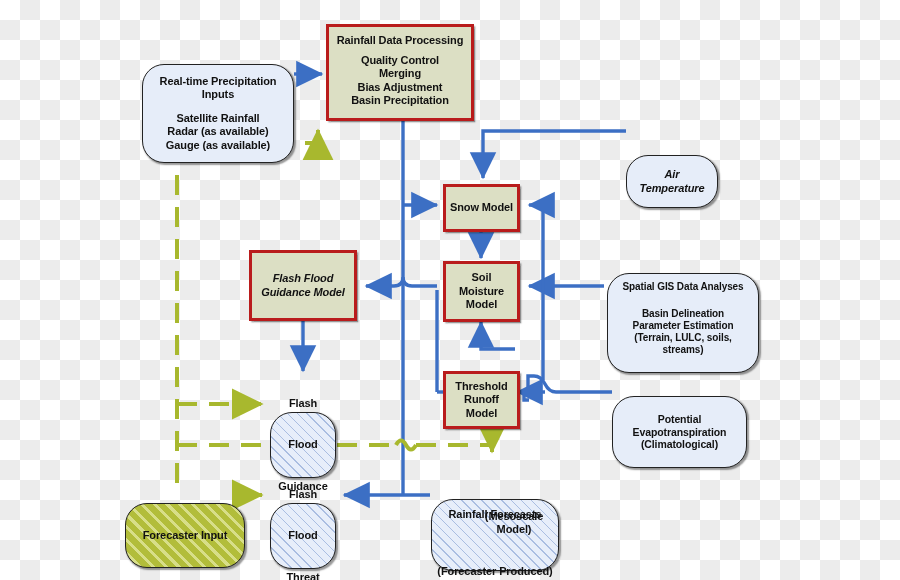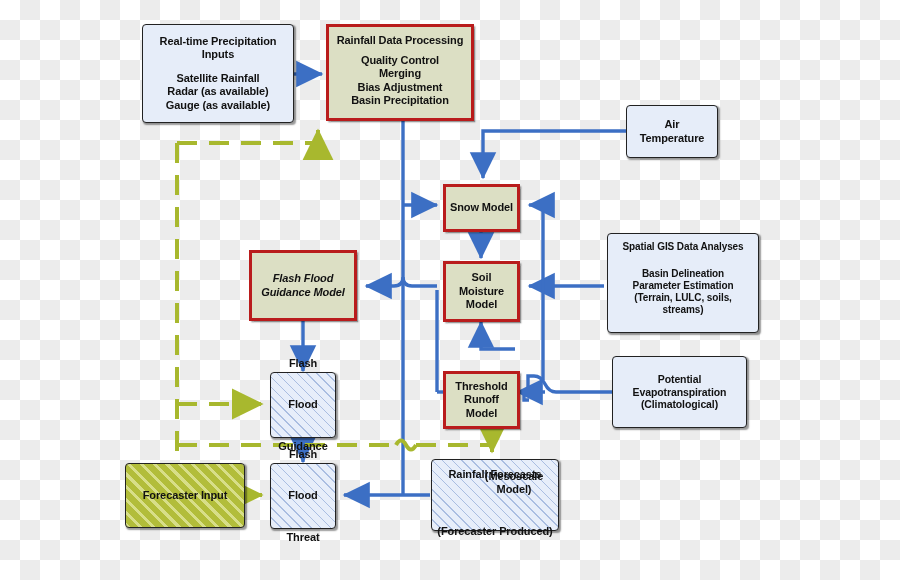--- a/index.html
+++ b/index.html
@@ -35,21 +35,21 @@
     font-weight:bold;
     line-height:1.22;
     letter-spacing:-0.1px;
   }
   .node .ttl{display:block;}
   .node .gap{height:10px;}
   .node .bdy{display:block;}
 
   
   .sq{ border:3px solid #b91c1c; box-shadow:1.5px 1.5px 1.5px rgba(0,0,0,.40); }
-  .rr{ border:1px solid #222; border-radius:4px; box-shadow:1.5px 1.5px 1.5px rgba(0,0,0,.40); }
+  .rr{ border:1px solid #222; border-radius:22px; box-shadow:1.5px 1.5px 1.5px rgba(0,0,0,.40);margin-top:40px; }
 
   .fill-olive{ background:#dcdfc4; }
   .fill-blue { background:#e6edf9; }
   .fill-blue-hatch{
     background-color:#e7eefa;
     background-image:repeating-linear-gradient(45deg,
       rgba(120,150,205,.55) 0 1px, rgba(0,0,0,0) 1px 7px);
     gap:28px;
   }
   .fill-olive-hatch{
@@ -166,21 +166,21 @@
   </div>
 
   <div class="node sq fill-olive t11" style="left:326px;top:24px;width:148px;height:97px;">
     <span class="ttl" style="position:absolute;top:7px;left:0;right:0;">Rainfall Data Processing</span>
     <span class="bdy" style="margin-top:16px;">Quality Control</span>
     <span class="bdy">Merging</span>
     <span class="bdy">Bias Adjustment</span>
     <span class="bdy">Basin Precipitation</span>
   </div>
 
-  <div class="node rr fill-blue t11" style="left:626px;top:105px;width:92px;height:53px;">
+  <div class="node rr fill-blue t11" style="left:626px;top:115px;width:92px;height:53px;font-style:italic;">
     <span>Air</span>
     <span>Temperature</span>
   </div>
 
   <div class="node sq fill-olive t11" style="left:443px;top:184px;width:77px;height:48px;">
     <span>Snow Model</span>
   </div>
 
   <div class="node sq fill-olive t11" style="left:443px;top:261px;width:77px;height:61px;">
     <span>Soil</span>

